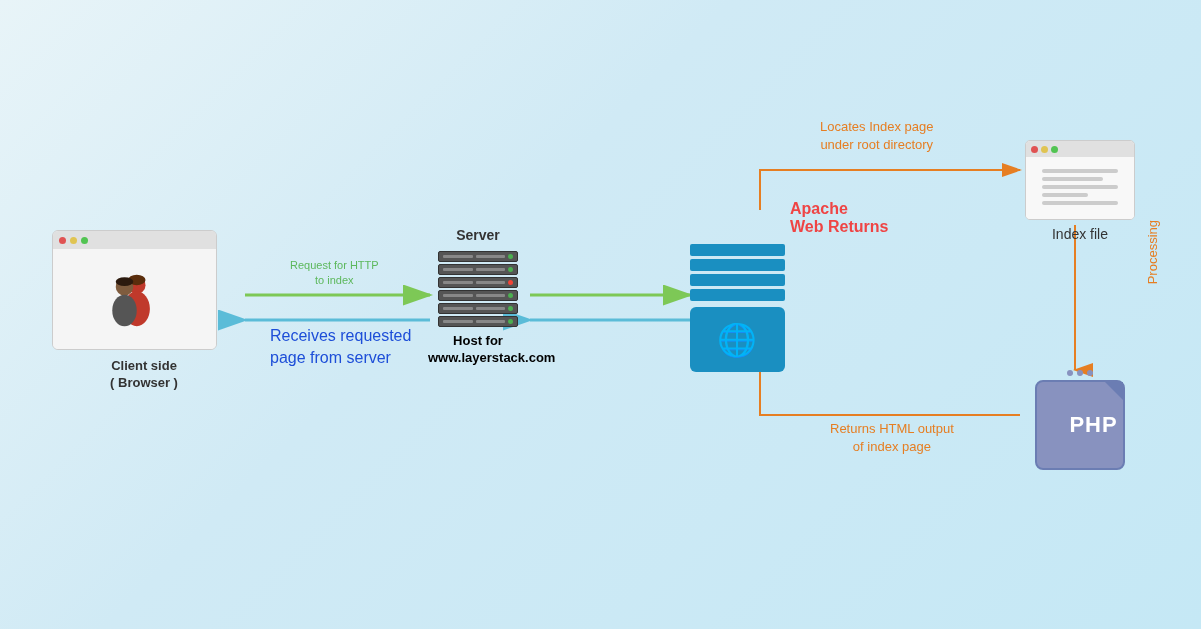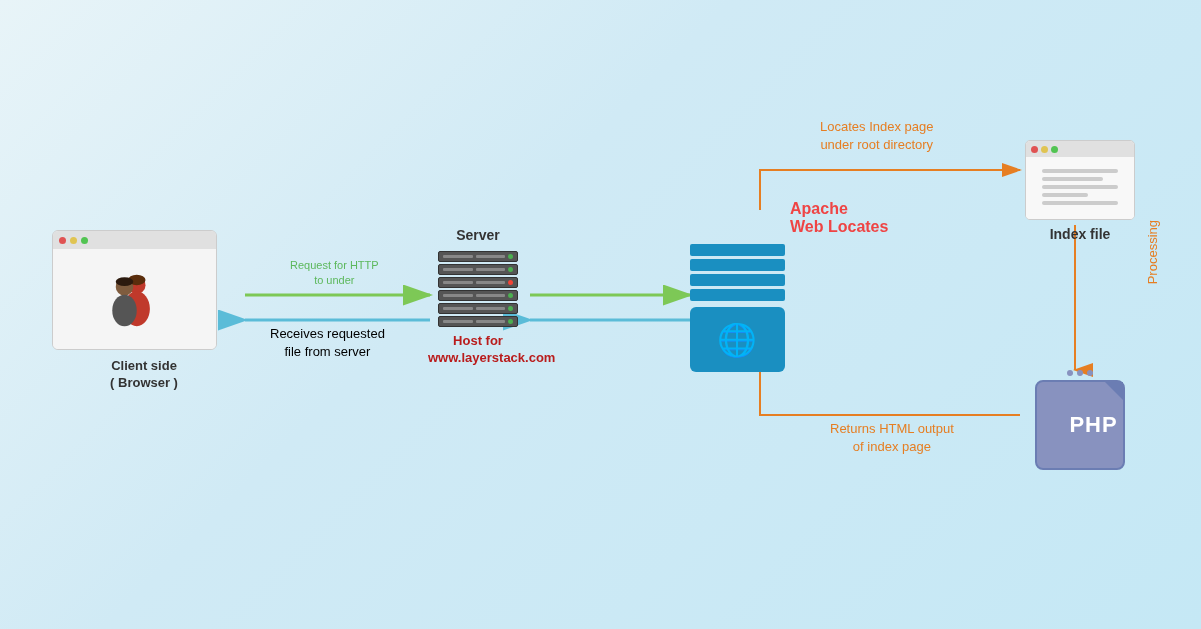--- a/index.html
+++ b/index.html
@@ -123,21 +123,21 @@
       height: 5px;
       border-radius: 50%;
     }
 
     .led-green { background: #4caf50; }
     .led-red { background: #f44336; }
 
     .host-label {
       font-size: 13px;
       font-weight: bold;
-      color: #b91c1c;
+      color: #000000;
       margin-top: 6px;
       line-height: 1.3;
     }
 
     
     .apache-box {
       position: absolute;
       left: 690px;
       top: 200px;
       width: 200px;
@@ -193,21 +193,21 @@
 
     .file-line {
       height: 4px;
       background: #ccc;
       border-radius: 2px;
       margin-bottom: 4px;
     }
 
     .index-file-label {
       font-size: 14px;
-      font-weight: bold;
+      font-weight: normal;
       color: #333;
       margin-top: 6px;
     }
 
     
     .php-box {
       position: absolute;
       left: 1020px;
       top: 370px;
       width: 120px;
@@ -285,24 +285,24 @@
       position: absolute;
       font-size: 11px;
       color: #5cb85c;
       font-weight: 500;
       text-align: center;
       line-height: 1.4;
     }
 
     .arrow-label-blue {
       position: absolute;
-      font-size: 13px;
-      color: #000000;
+      font-size: 16px;
+      color: #1d4ed8;
       font-weight: 500;
-      text-align: center;
+      text-align: left;
       line-height: 1.4;
     }
 
     .processing-label {
       position: absolute;
       font-size: 13px;
       color: #e67e22;
       writing-mode: vertical-rl;
       transform: rotate(180deg);
       font-weight: 500;
@@ -383,26 +383,26 @@
       </div>
     </div>
     <div class="client-label">
       <div>Client side</div>
       <div>( Browser )</div>
     </div>
   </div>
 
   <div class="arrow-label-green" style="left:290px; top:258px;">
     <span>Request for HTTP</span><br>
-    <span>to under</span>
+    <span>to index</span>
   </div>
 
   <div class="arrow-label-blue" style="left:270px; top:325px;">
     <span>Receives requested</span><br>
-    <span>file from server</span>
+    <span>page from server</span>
   </div>
 
   <div class="server-box">
     <div class="server-label">Server</div>
     <div class="server-rack">
 
       <div class="server-unit">
         <div class="server-unit-line"></div>
         <div class="server-unit-line"></div>
         <div class="server-led led-green"></div>
@@ -435,21 +435,21 @@
     </div>
     <div class="host-label">
       <div>Host for</div>
       <div>www.layerstack.com</div>
     </div>
   </div>
 
   <div class="apache-box">
     <div class="apache-label">
       <span>Apache</span><br>
-      <span>Web Locates</span>
+      <span>Web Returns</span>
     </div>
 
     <div style="display:flex; gap:8px;">
       <div style="width:95px;">
         <div style="background:#1a8fc1; height:12px; border-radius:2px; margin-bottom:3px; width:95px;"></div>
         <div style="background:#1a8fc1; height:12px; border-radius:2px; margin-bottom:3px; width:95px;"></div>
         <div style="background:#1a8fc1; height:12px; border-radius:2px; margin-bottom:3px; width:95px;"></div>
         <div style="background:#1a8fc1; height:12px; border-radius:2px; margin-bottom:6px; width:95px;"></div>
 
         <div style="background:#1a8fc1; border-radius:6px; width:95px; height:65px; display:flex; align-items:center; justify-content:center;">

